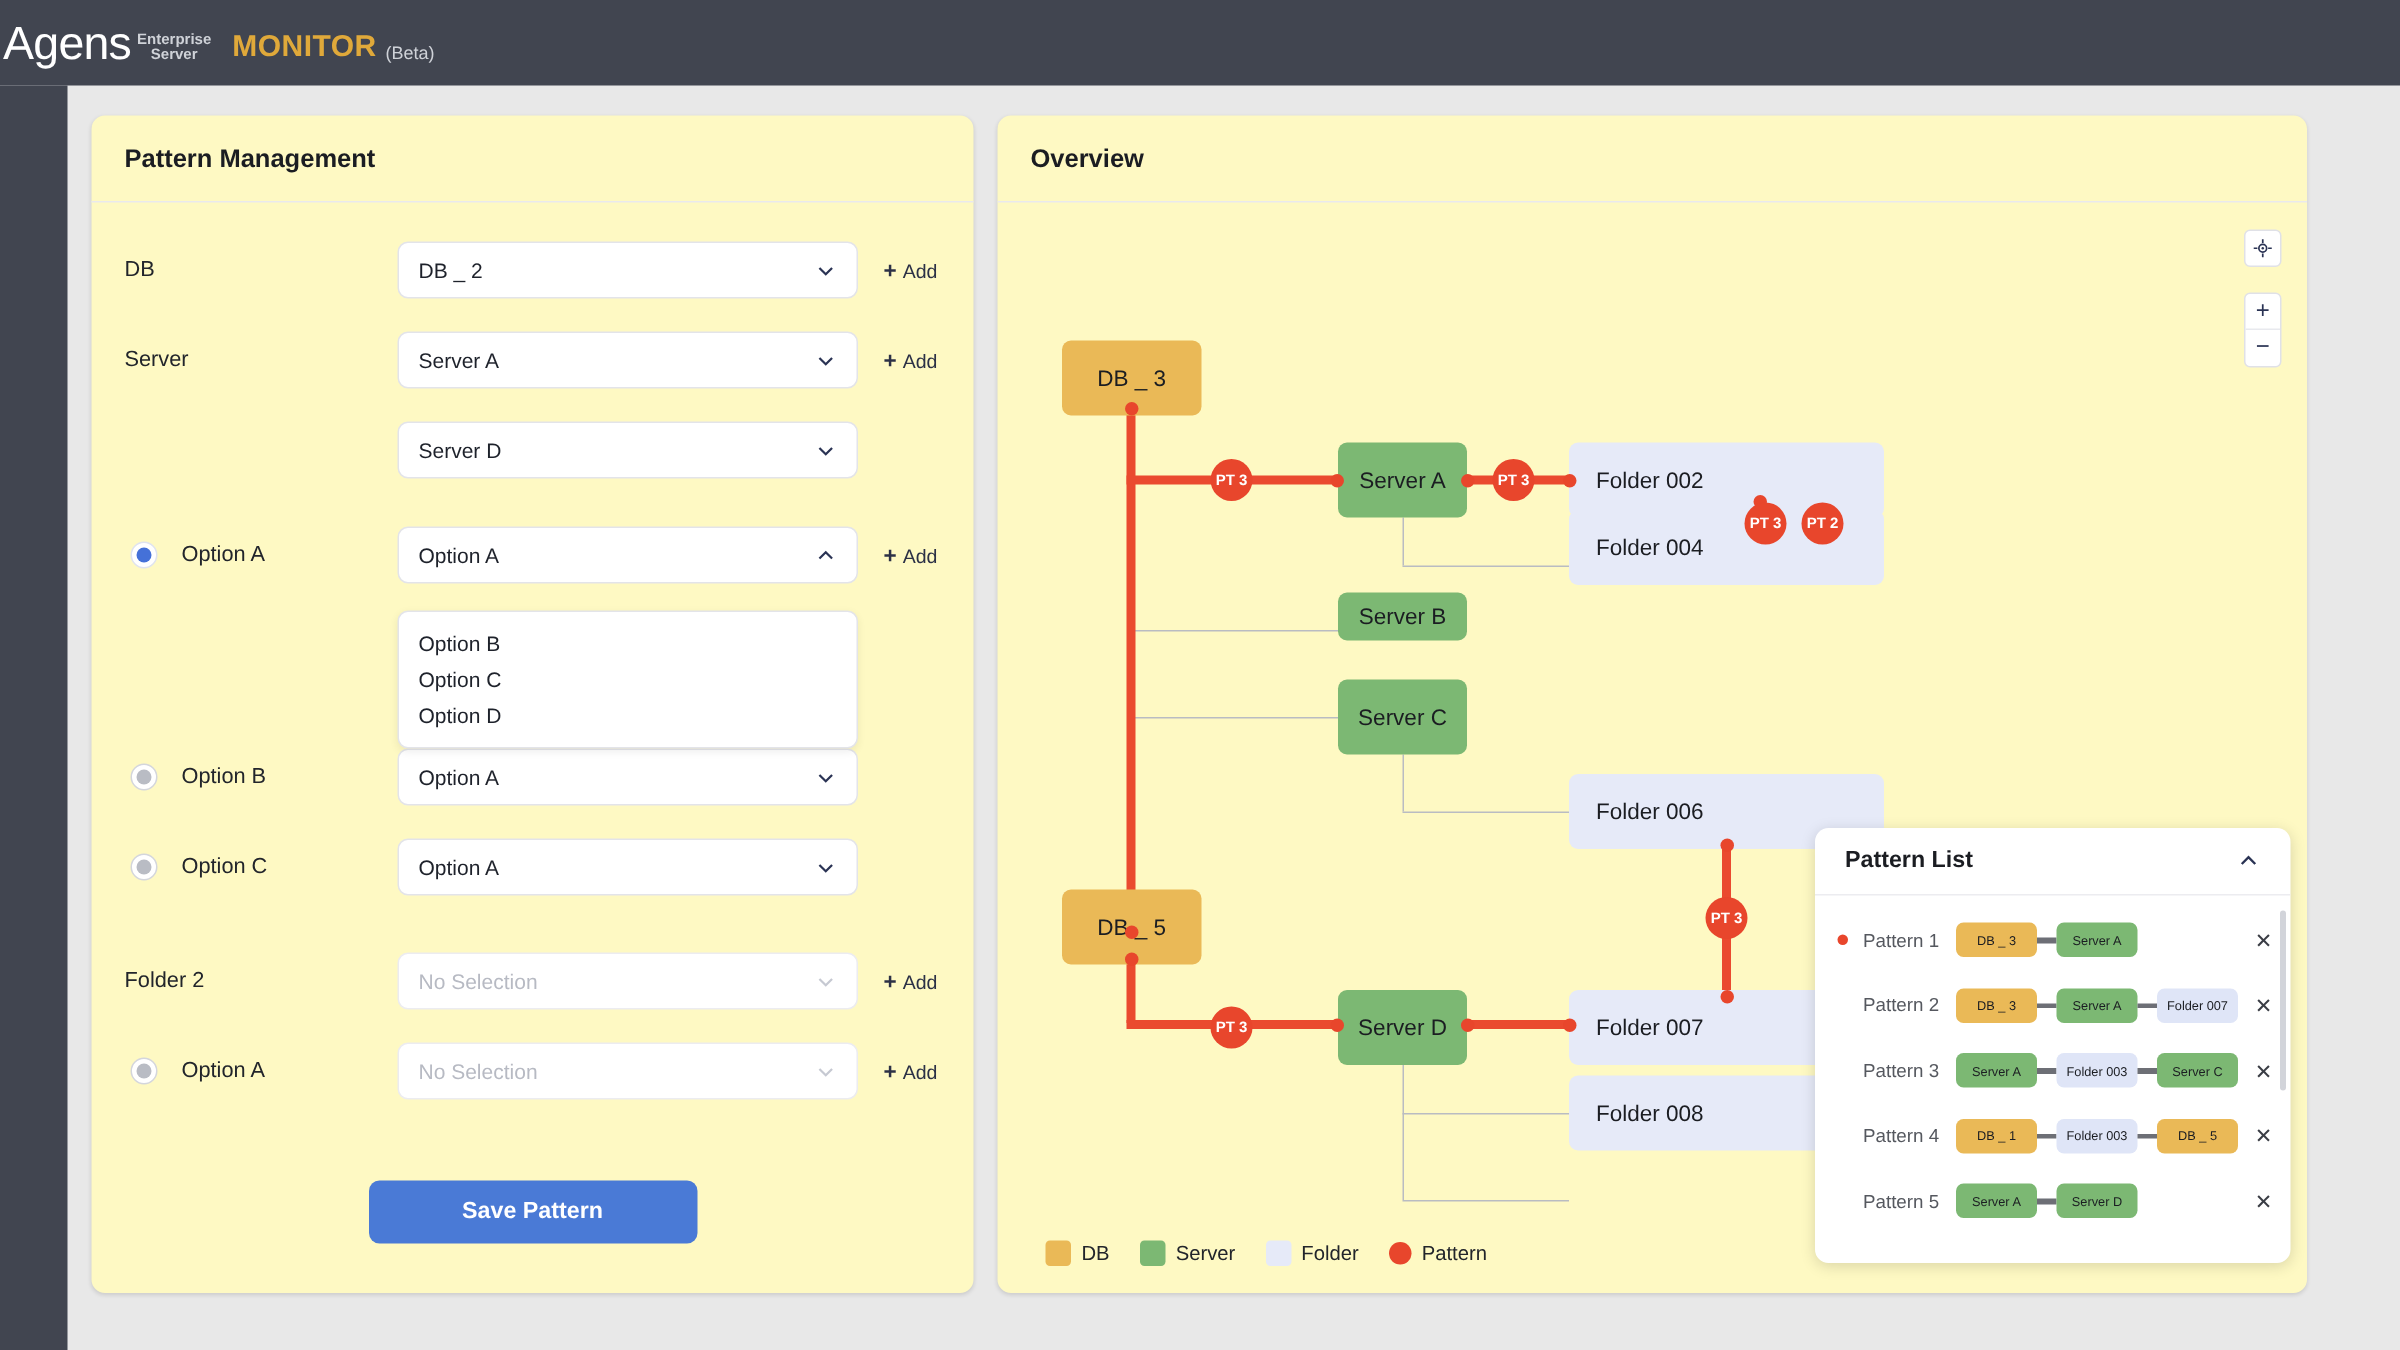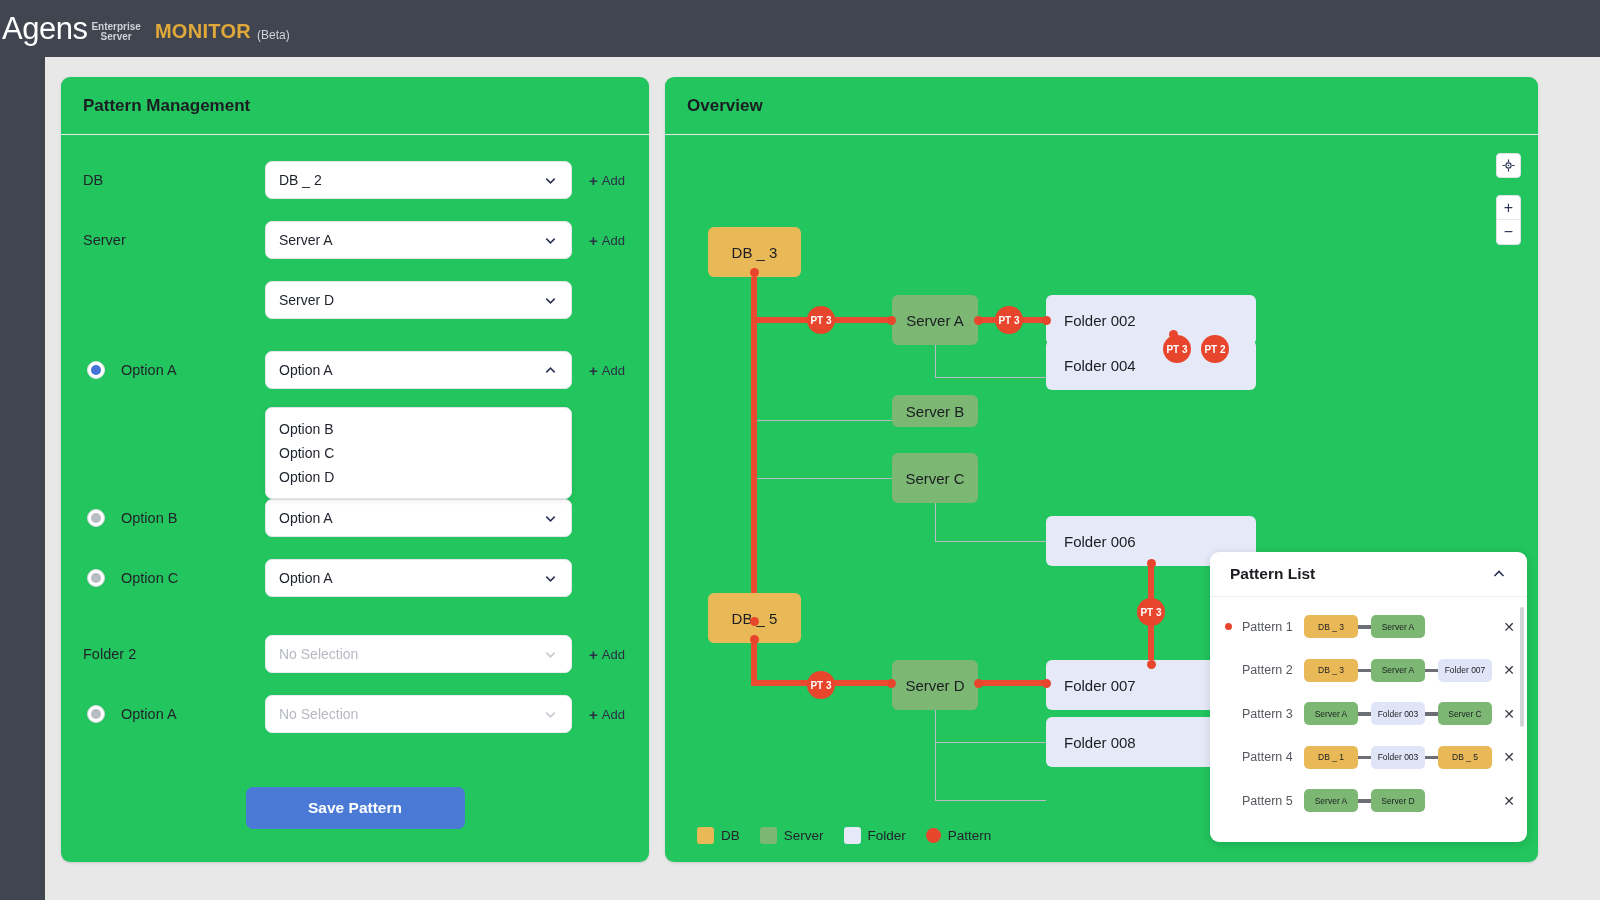--- a/index.html
+++ b/index.html
@@ -31,21 +31,21 @@
   .brand-beta {
     color: #cfd2d8; font-size: 12px; margin-left: 6px; margin-bottom: 2px;
   }
   
   .rail {
     position: absolute; left: 0; top: 57px; width: 45px; height: 843px;
     background: #414550;
   }
   
   .panel {
-    position: absolute; background: #22c55e; border-radius: 9px;
+    position: absolute; background: #fef9c3; border-radius: 9px;
     box-shadow: 0 1px 3px rgba(0,0,0,.13);
   }
   .panel-left  { left: 61px;  top: 77px; width: 588px; height: 785px; }
   .panel-right { left: 665px; top: 77px; width: 873px; height: 785px; overflow: hidden; }
   .panel-head {
     height: 58px; display: flex; align-items: center; padding: 0 22px;
     border-bottom: 1px solid #e9e9ed;
   }
   .panel-title { font-size: 17px; color: #1b1d22; font-weight: 600; }
 

